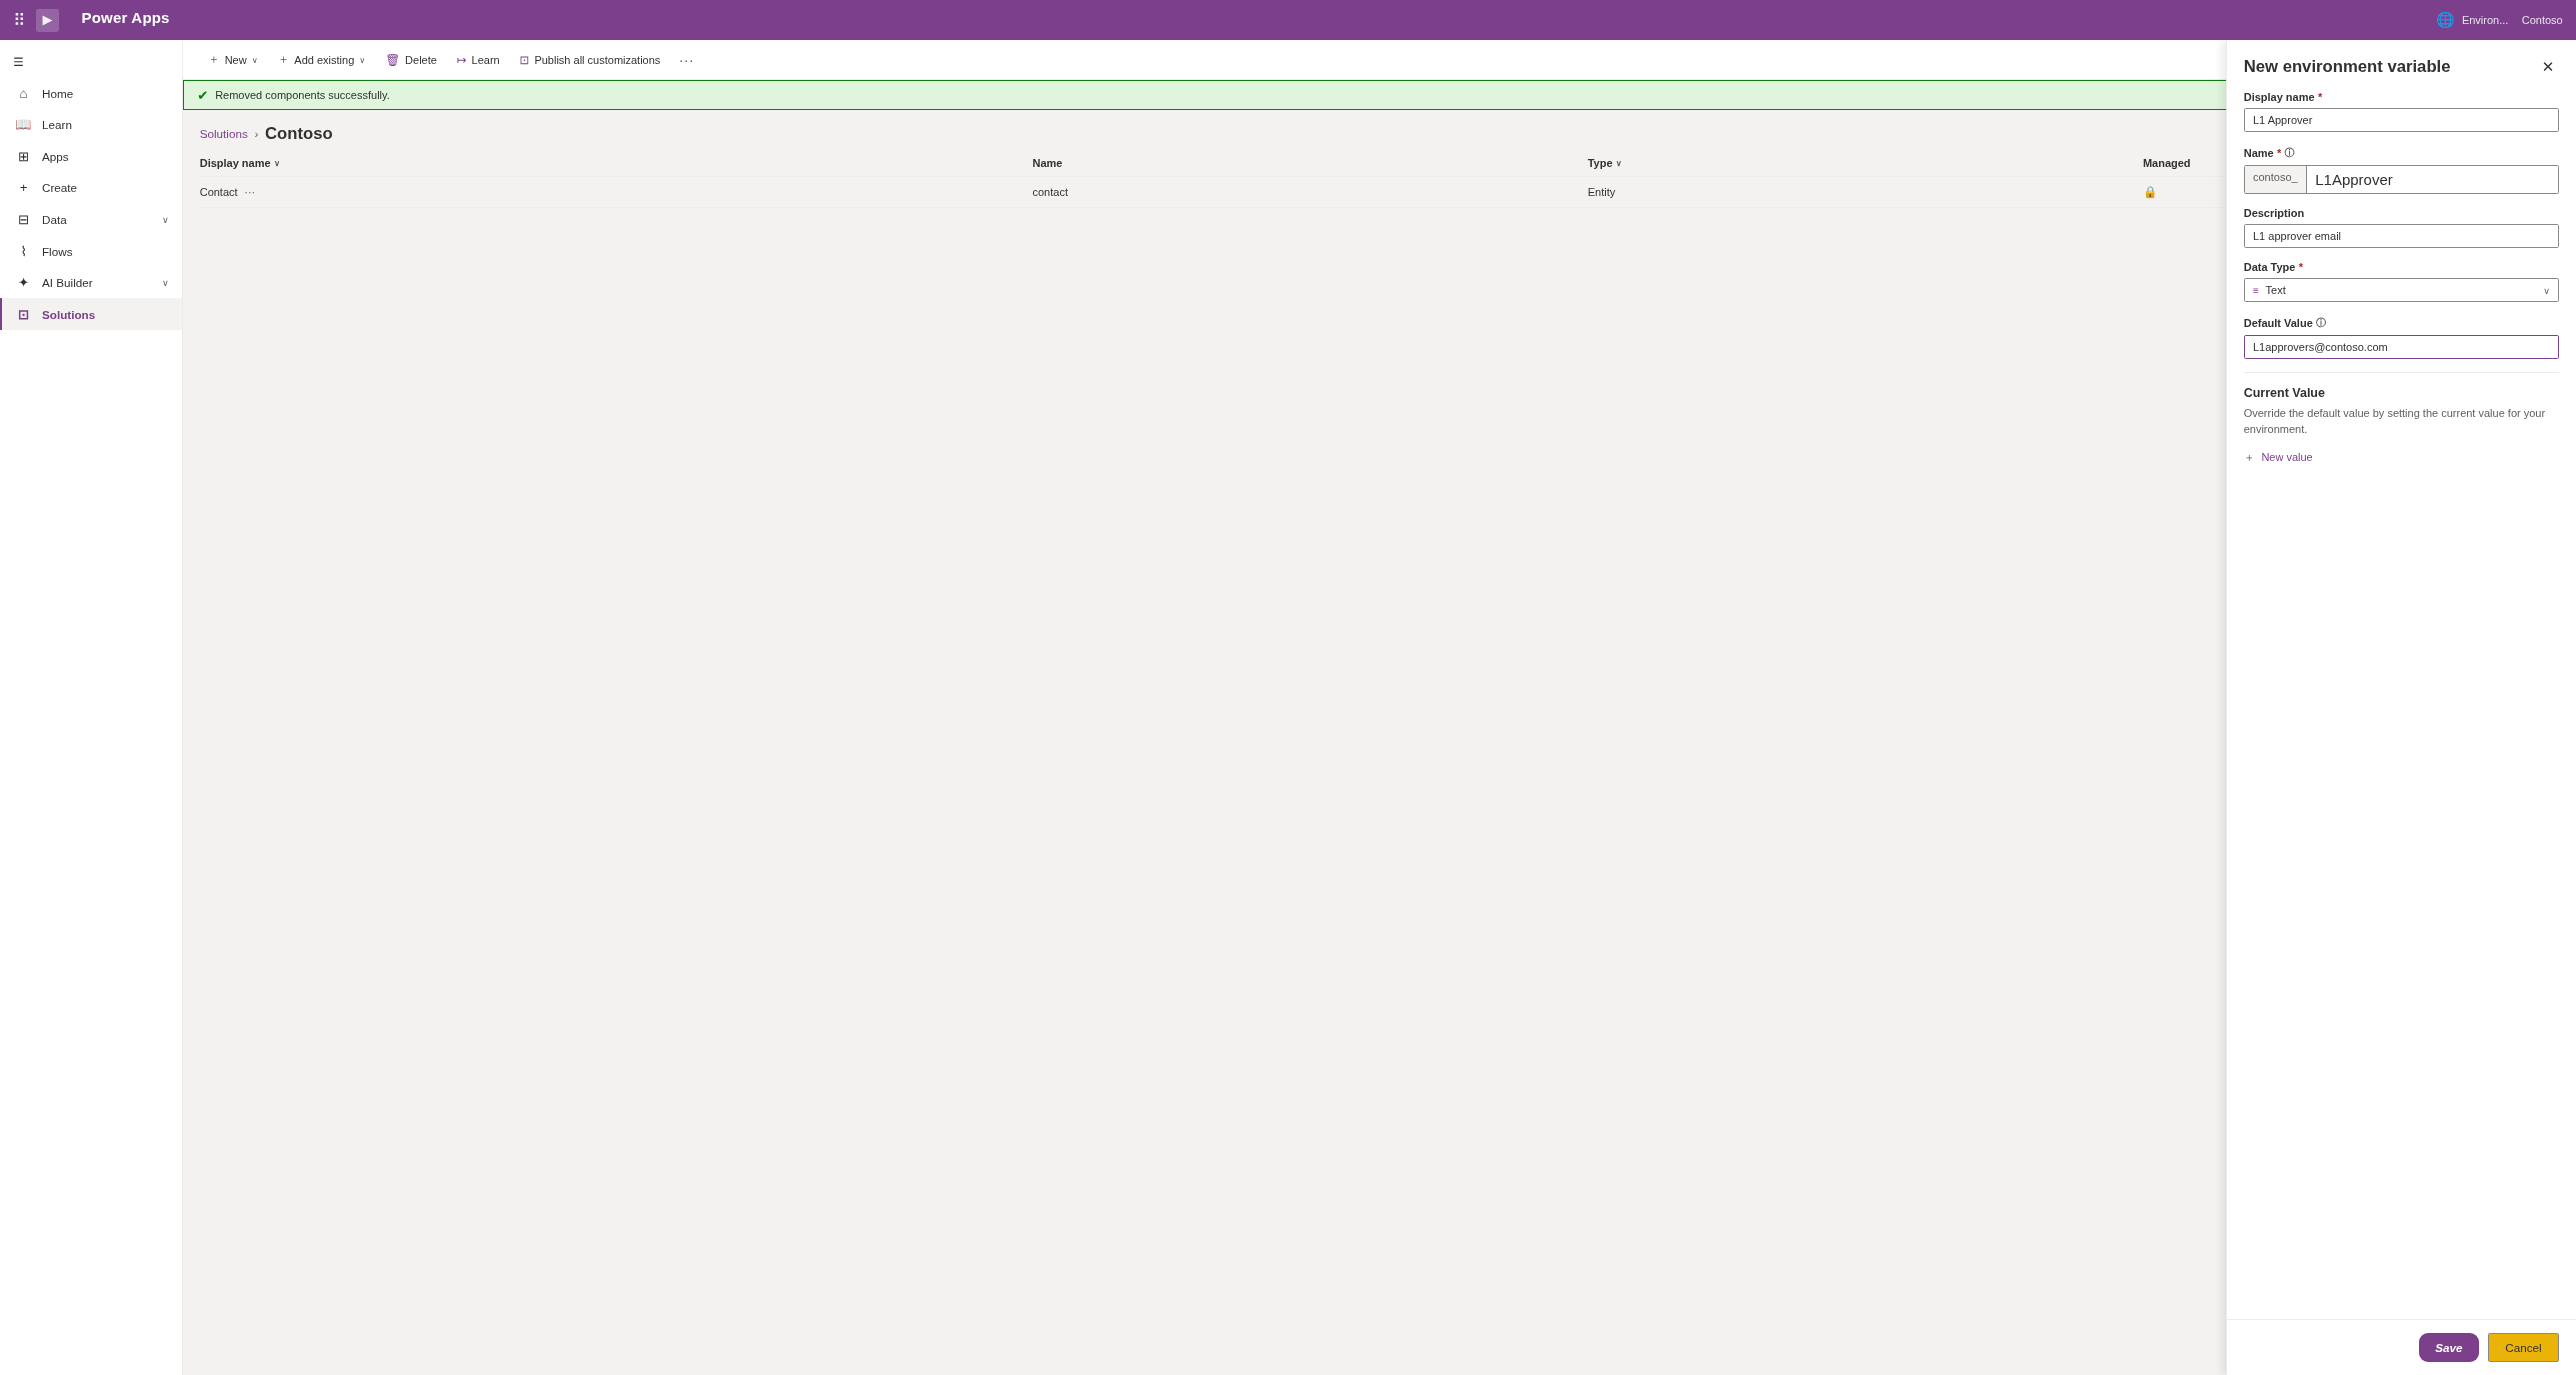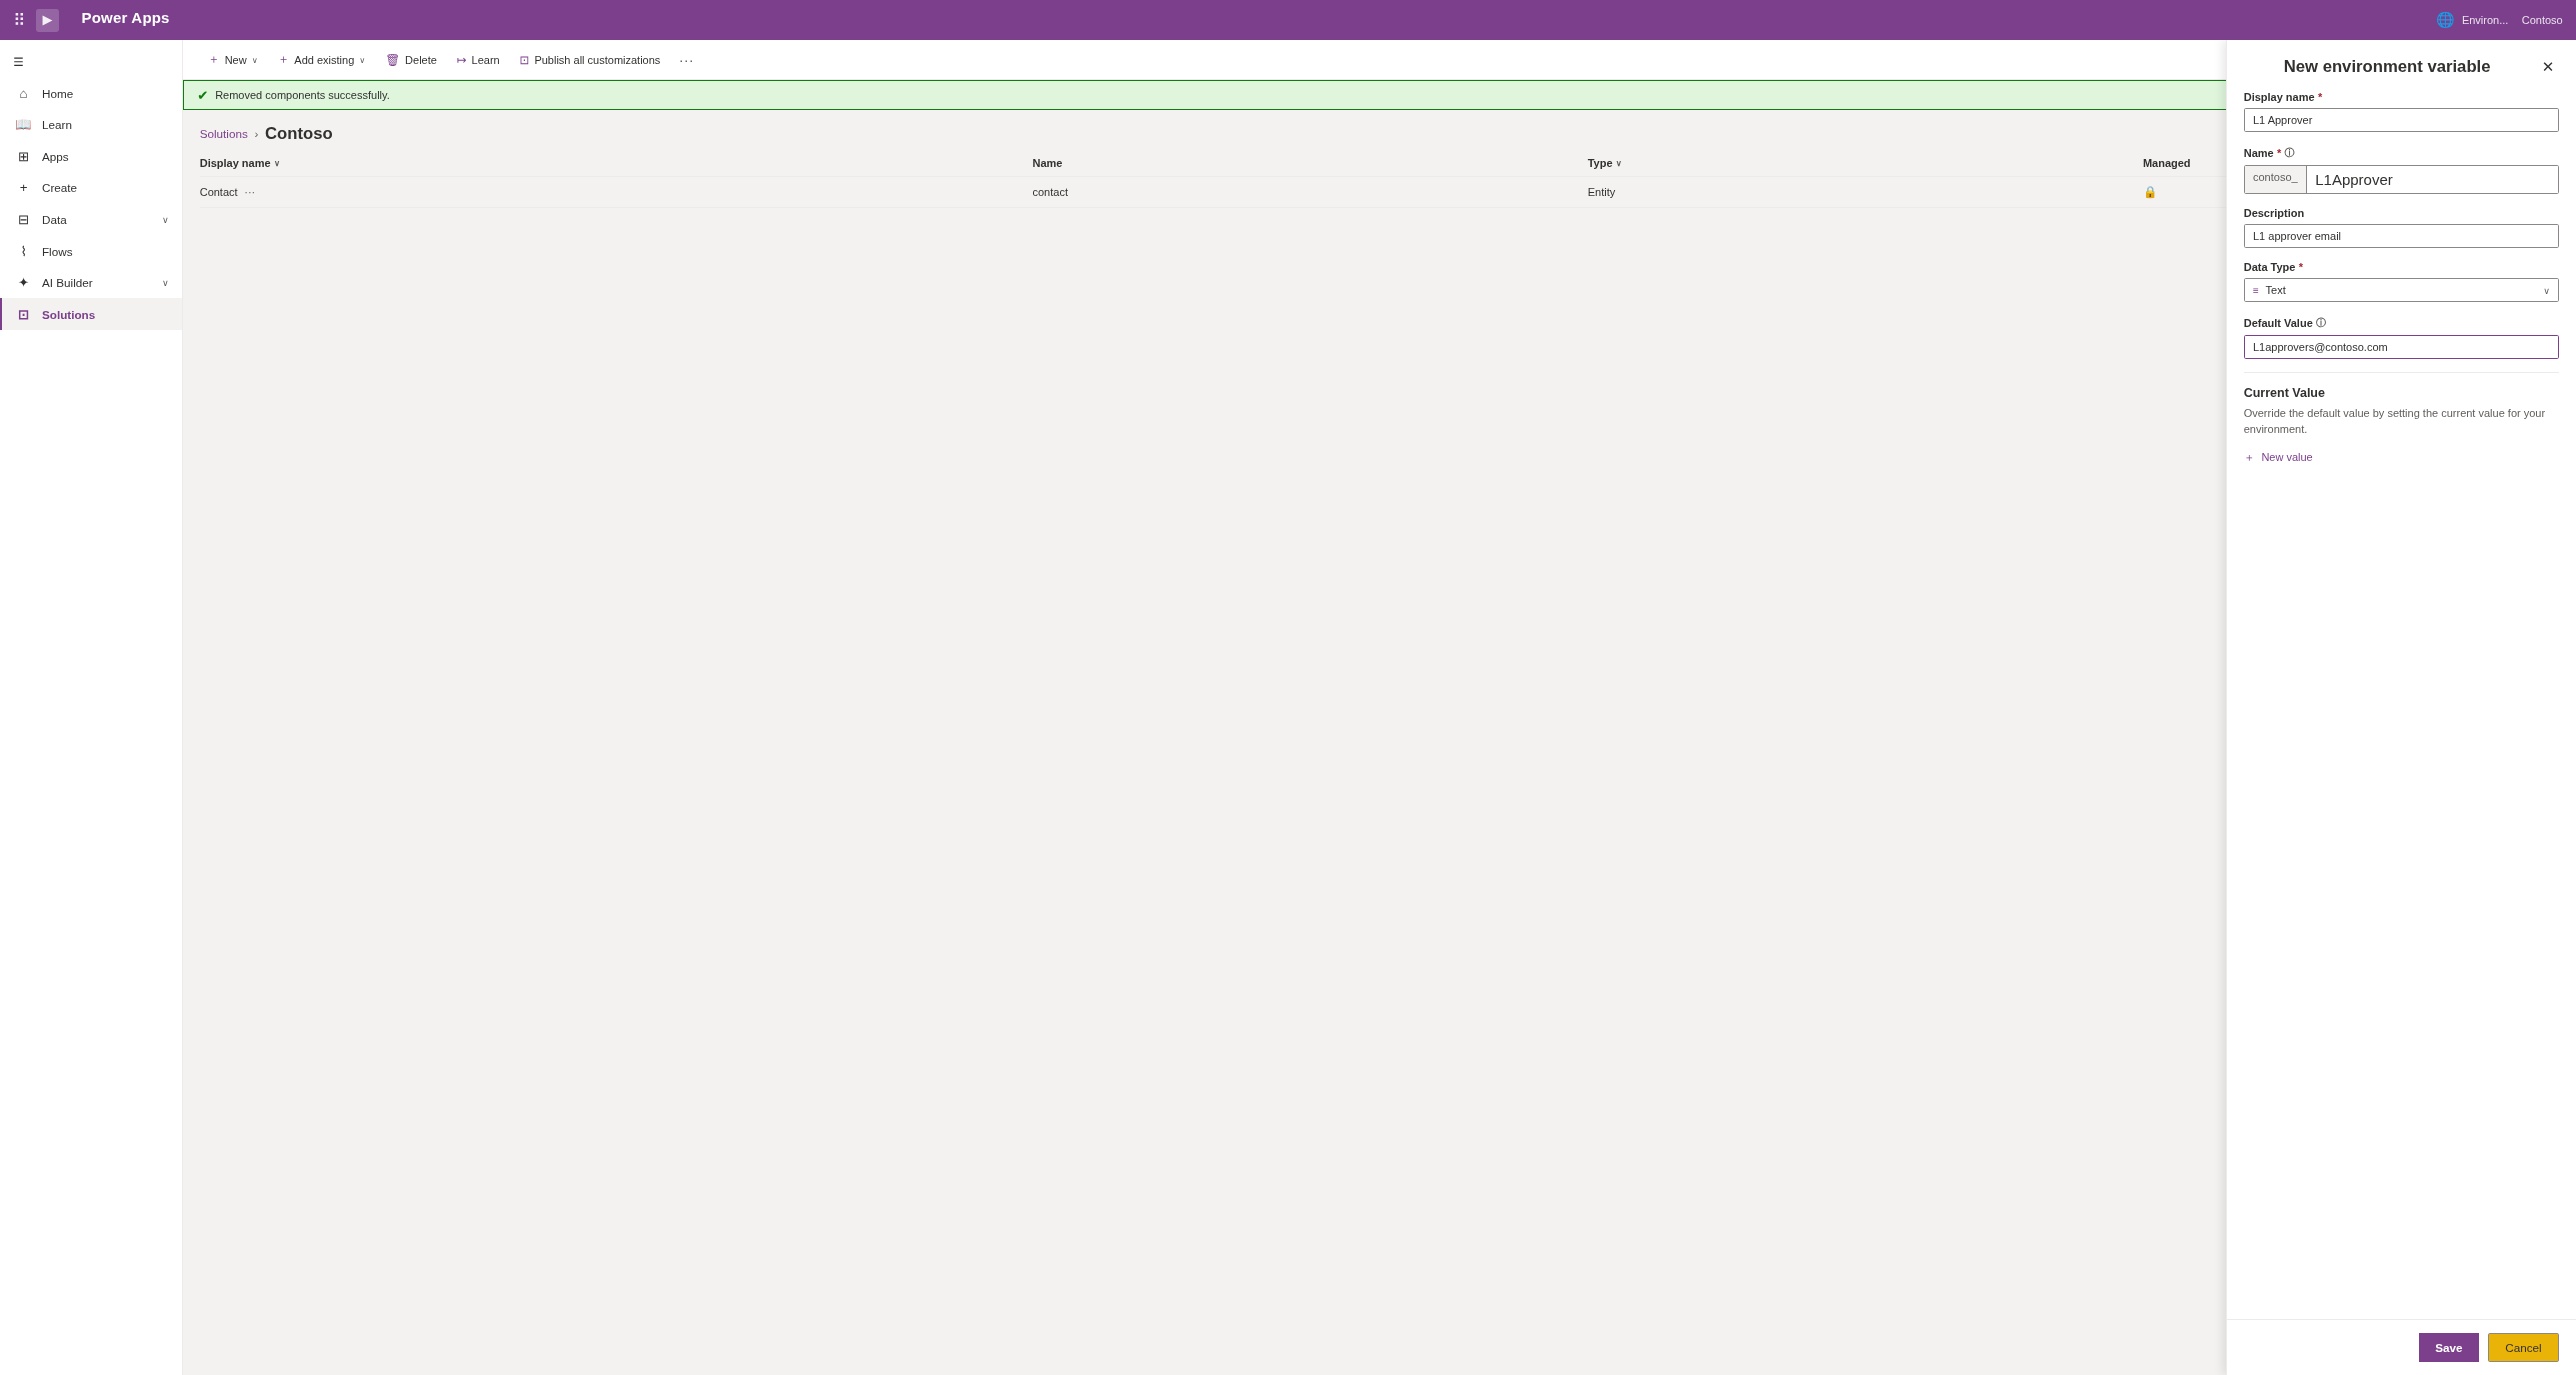--- a/index.html
+++ b/index.html
@@ -157,21 +157,20 @@
       flex-direction: column;
       box-shadow: -3.3px 0 10px rgba(0,0,0,0.1);
       overflow: hidden;
     }
     .panel-header {
       padding: 16.7px 16.7px 0;
       display: flex;
       align-items: flex-start;
       justify-content: space-between;
       flex-shrink: 0;
-      margin-left: 40px;
     }
     .panel-title { font-size: 16.7px; font-weight: 600; color: #323130; }
     .panel-close { background: none; border: none; cursor: pointer; font-size: 15px; color: #323130; padding: 1.7px 5px; }
     .panel-desc { padding: 8.3px 16.7px 0; font-size: 11px; color: #323130; line-height: 1.5; flex-shrink: 0; }
     .panel-desc a { color: #7b3f8c; text-decoration: none; }
 
     .panel-body { flex: 1; overflow-y: auto; padding: 13.3px 16.7px; }
 
     .field-group { margin-bottom: 13.3px; }
     .field-label {
@@ -273,22 +272,23 @@
       flex-shrink: 0;
     }
     .btn-save {
       background: #7b3f8c;
       color: white;
       border: none;
       padding: 6.7px 16.7px;
       font-size: 11.7px;
       font-family: 'Segoe UI', sans-serif;
       cursor: pointer;
-      border-radius: 0;
+      border-radius: 9px;
       font-weight: 600;
+      font-style: italic;
     }
     .btn-cancel {
       background: #eab308;
       color: #323130;
       border: 0.8px solid #8a8886;
       padding: 6.7px 16.7px;
       font-size: 11.7px;
       font-family: 'Segoe UI', sans-serif;
       cursor: pointer;
       border-radius: 1.7px;

